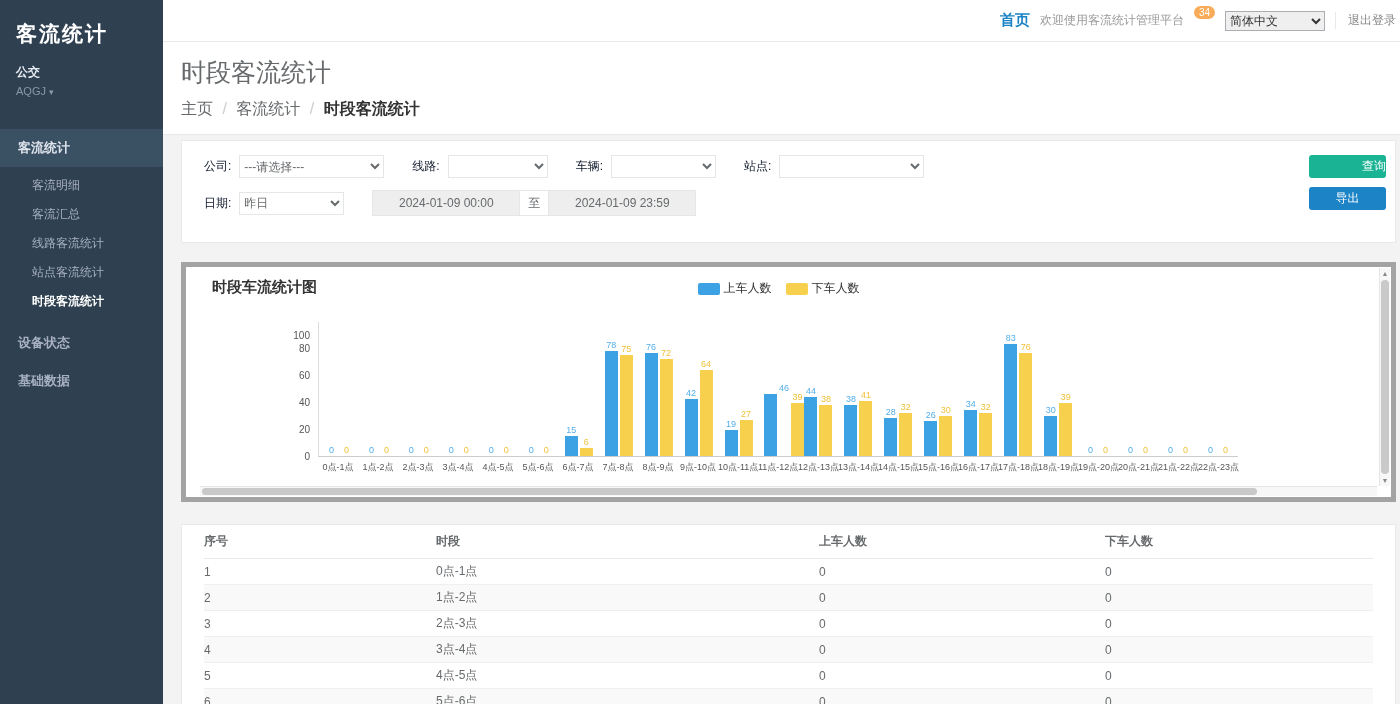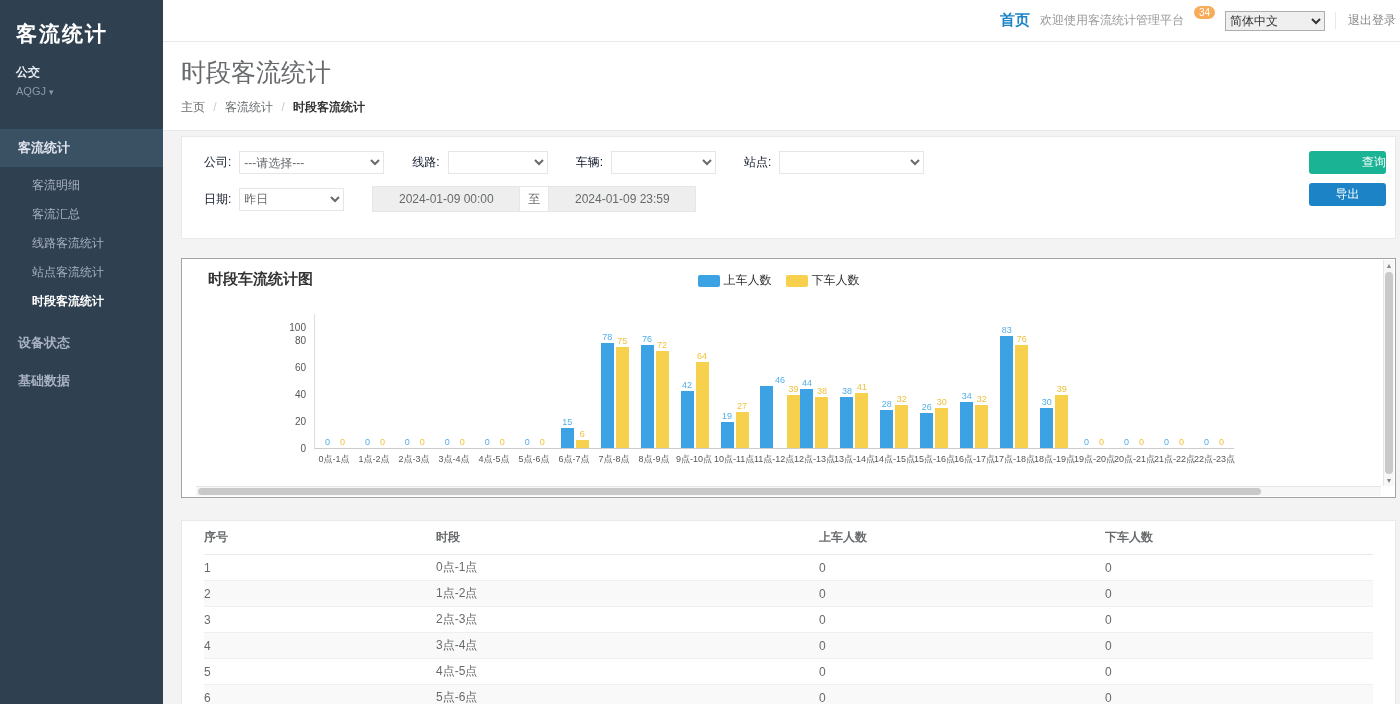--- a/index.html
+++ b/index.html
@@ -27,21 +27,21 @@
     display: flex; align-items: center; justify-content: flex-end; gap: 10px; padding: 0 4px; }
   .home-link { color: #1c84c6; font-size: 15px; font-weight: bold; cursor: pointer; }
   .welcome-text { color: #999; font-size: 12px; }
   .notif-badge { background: #f8ac59; color: #fff; font-size: 10px; border-radius: 8px;
     padding: 1px 5px; align-self: flex-start; margin-top: 6px; }
   .lang-select { height: 20px; font-size: 12px; color: #333; border: 1px solid #abadb3; width: 100px; }
   .logout-link { color: #888; font-size: 12px; border-left: 1px solid #e7eaec; padding-left: 12px; cursor: pointer; }
 
   .page-heading { background: #ffffff; border-bottom: 1px solid #e7eaec; padding: 14px 20px 14px 18px; }
   .page-title { font-size: 25px; font-weight: 400; color: #676a6c; }
-  .breadcrumb { margin-top: 10px; font-size: 12px; color: #999; }
+  .breadcrumb { margin-top: 10px; font-size: 16px; color: #999; }
   .breadcrumb .crumb { color: #676a6c; cursor: pointer; }
   .breadcrumb .crumb.last { font-weight: bold; color: #333; cursor: default; }
   .breadcrumb .sep { margin: 0 5px; color: #ccc; }
 
   .content { padding: 5px 4px 0 18px; }
 
   
   .filter-card { background: #fff; border: 1px solid #e7eaec; position: relative; padding: 14px 100px 14px 22px; }
   .filter-row { display: flex; align-items: center; margin-bottom: 12px; }
   .filter-row:last-child { margin-bottom: 0; }
@@ -52,21 +52,21 @@
   .date-input { width: 148px; height: 26px; background: #eeeeee; border: 1px solid #e5e6e7;
     color: #676a6c; font-size: 12px; text-align: center; }
   .to-cell { width: 28px; height: 26px; border: 1px solid #e5e6e7; border-left: none; border-right: none;
     display: flex; align-items: center; justify-content: center; background: #fff; color: #676a6c; }
   .btn { position: absolute; right: 9px; width: 77px; height: 23px; border: none; border-radius: 3px;
     color: #fff; font-size: 12px; cursor: pointer; font-family: inherit; }
   .btn-search { top: 14px; background: #1ab394; text-align: right; }
   .btn-export { top: 46px; background: #1c84c6; }
 
   
-  .chart-card { background: #fff; border: 1px solid #a3a3a3; margin-top: 19px; height: 240px; position: relative; }
+  .chart-card { background: #fff; border: 5px solid #a3a3a3; margin-top: 19px; height: 240px; position: relative; }
   .chart-title { position: absolute; top: 11px; left: 26px; font-size: 15px; font-weight: bold; color: #333; }
   .chart-legend { position: absolute; top: 13px; left: 0; right: 20px; display: flex; justify-content: center; gap: 14px; }
   .legend-item { display: flex; align-items: center; gap: 4px; font-size: 12px; color: #333; cursor: pointer; }
   .legend-swatch { width: 22px; height: 12px; border-radius: 2px; display: inline-block; }
   .plot { position: absolute; top: 55px; left: 14px; display: flex; }
   .y-axis { position: relative; width: 118px; height: 135px; }
   .y-tick { position: absolute; right: 8px; font-size: 10px; color: #555; }
   .bars-area { display: flex; align-items: flex-end; width: 920px; height: 135px;
     border-bottom: 1px solid #ccc; border-left: 1px solid #ddd; }
   .bar-group { width: 40px; height: 100%; display: flex; justify-content: center; align-items: flex-end; gap: 2px; }

